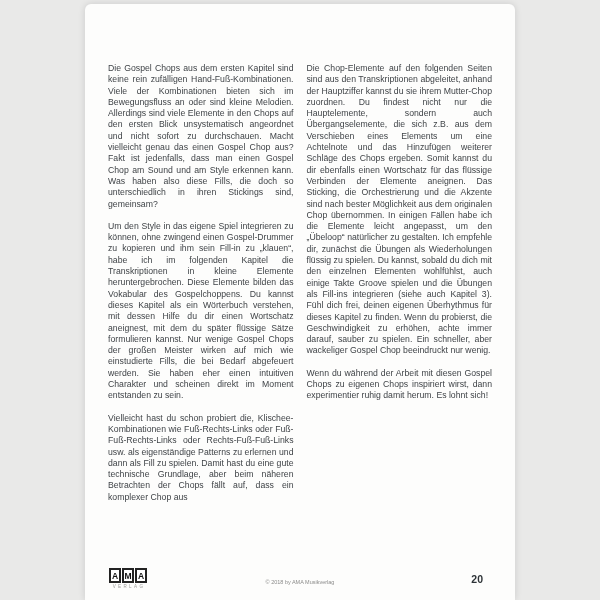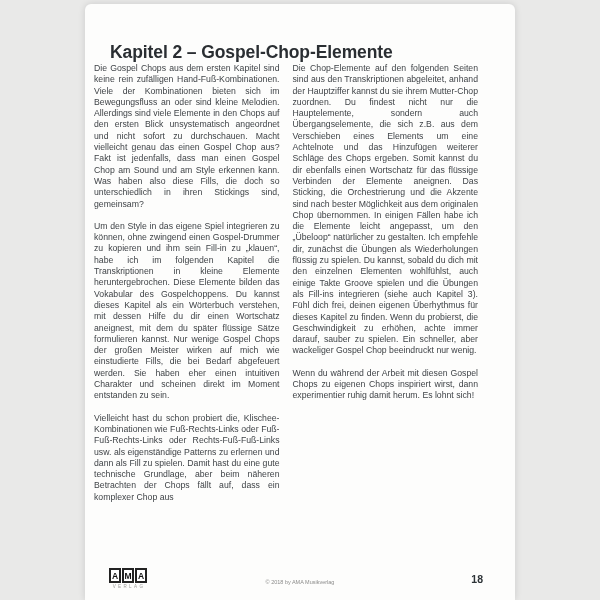--- a/index.html
+++ b/index.html
@@ -30,21 +30,21 @@
     position: absolute;
     left: 25px;
     top: 26px;
     font-size: 17.5px;
     font-weight: bold;
     letter-spacing: -0.1px;
     color: #2a2e32;
   }
   .columns {
     position: absolute;
-    left: 9px;
+    left: 23px;
     top: 59px;
     width: 384px;
     display: flex;
     gap: 13px;
   }
   .col {
     width: 186px;
   }
   .col p {
     margin: 0 0 11px 0;
@@ -109,21 +109,20 @@
     font-weight: bold;
     color: #2d3337;
   }
 </style>
 </head>
 <body>
 
 <div class="viewport">
   <div class="page">
 
-    <h1 class="page-title">Kapitel 2 – Gospel-Chop-Elemente</h1>
 
     <div class="columns">
       <div class="col">
         <p>Die Gospel Chops aus dem ersten Kapitel sind keine rein zufälligen Hand-Fuß-Kombinationen. Viele der Kombinationen bieten sich im Bewegungsfluss an oder sind kleine Melodien. Allerdings sind viele Elemente in den Chops auf den ersten Blick unsystematisch angeordnet und nicht sofort zu durchschauen. Macht vielleicht genau das einen Gospel Chop aus? Fakt ist jedenfalls, dass man einen Gospel Chop am Sound und am Style erkennen kann. Was haben also diese Fills, die doch so unterschiedlich in ihren Stickings sind, gemeinsam?</p>
         <p>Um den Style in das eigene Spiel integrieren zu können, ohne zwingend einen Gospel-Drummer zu kopieren und ihm sein Fill-in zu „klauen“, habe ich im folgenden Kapitel die Transkriptionen in kleine Elemente heruntergebrochen. Diese Elemente bilden das Vokabular des Gospelchoppens. Du kannst dieses Kapitel als ein Wörterbuch verstehen, mit dessen Hilfe du dir einen Wortschatz aneignest, mit dem du später flüssige Sätze formulieren kannst. Nur wenige Gospel Chops der großen Meister wirken auf mich wie einstudierte Fills, die bei Bedarf abgefeuert werden. Sie haben eher einen intuitiven Charakter und scheinen direkt im Moment entstanden zu sein.</p>
         <p>Vielleicht hast du schon probiert die, Klischee-Kombinationen wie Fuß-Rechts-Links oder Fuß-Fuß-Rechts-Links oder Rechts-Fuß-Fuß-Links usw. als eigenständige Patterns zu erlernen und dann als Fill zu spielen. Damit hast du eine gute technische Grundlage, aber beim näheren Betrachten der Chops fällt auf, dass ein komplexer Chop aus</p>
       </div>
       <div class="col">
         <p>Die Chop-Elemente auf den folgenden Seiten sind aus den Transkriptionen abgeleitet, anhand der Hauptziffer kannst du sie ihrem Mutter-Chop zuordnen. Du findest nicht nur die Hauptelemente, sondern auch Übergangselemente, die sich z.B. aus dem Verschieben eines Elements um eine Achtelnote und das Hinzufügen weiterer Schläge des Chops ergeben. Somit kannst du dir ebenfalls einen Wortschatz für das flüssige Verbinden der Elemente aneignen. Das Sticking, die Orchestrierung und die Akzente sind nach bester Möglichkeit aus dem originalen Chop übernommen. In einigen Fällen habe ich die Elemente leicht angepasst, um den „Übeloop“ natürlicher zu gestalten. Ich empfehle dir, zunächst die Übungen als Wiederholungen flüssig zu spielen. Du kannst, sobald du dich mit den einzelnen Elementen wohlfühlst, auch einige Takte Groove spielen und die Übungen als Fill-ins integrieren (siehe auch Kapitel 3). Fühl dich frei, deinen eigenen Überhythmus für dieses Kapitel zu finden. Wenn du probierst, die Geschwindigkeit zu erhöhen, achte immer darauf, sauber zu spielen. Ein schneller, aber wackeliger Gospel Chop beeindruckt nur wenig.</p>
         <p>Wenn du während der Arbeit mit diesen Gospel Chops zu eigenen Chops inspiriert wirst, dann experimentier ruhig damit herum. Es lohnt sich!</p>
@@ -135,17 +134,17 @@
         <div class="logo-boxes">
           <span class="logo-box">A</span>
           <span class="logo-box">M</span>
           <span class="logo-box">A</span>
         </div>
         <div class="logo-caption">VERLAG</div>
       </div>
 
       <div class="copyright">© 2018 by AMA Musikverlag</div>
 
-      <div class="page-number">18</div>
+      <div class="page-number">20</div>
     </div>
 
   </div>
 </div>
 
 </body></html>

